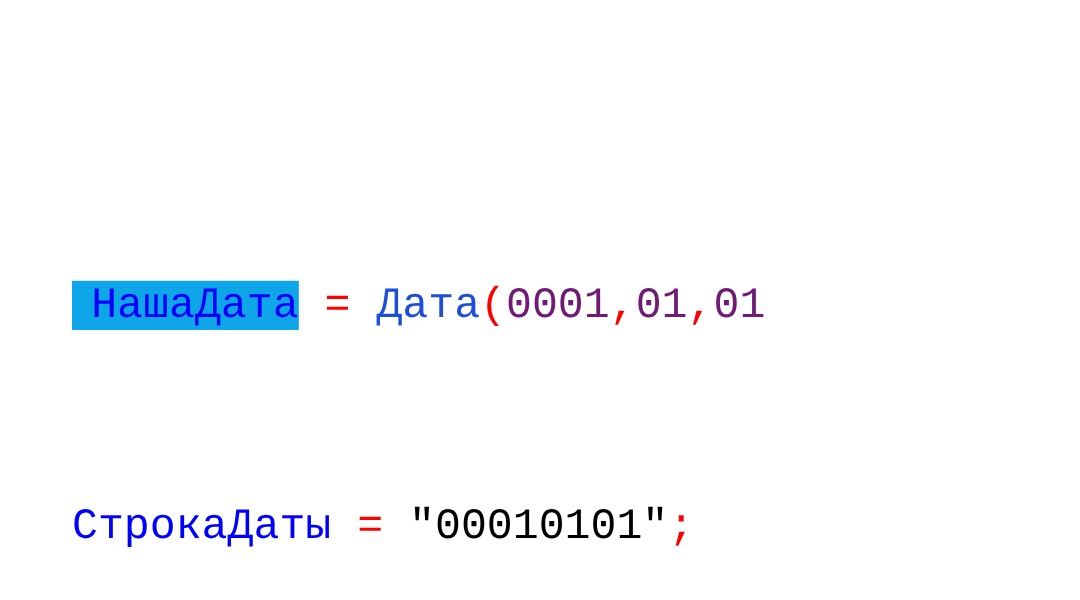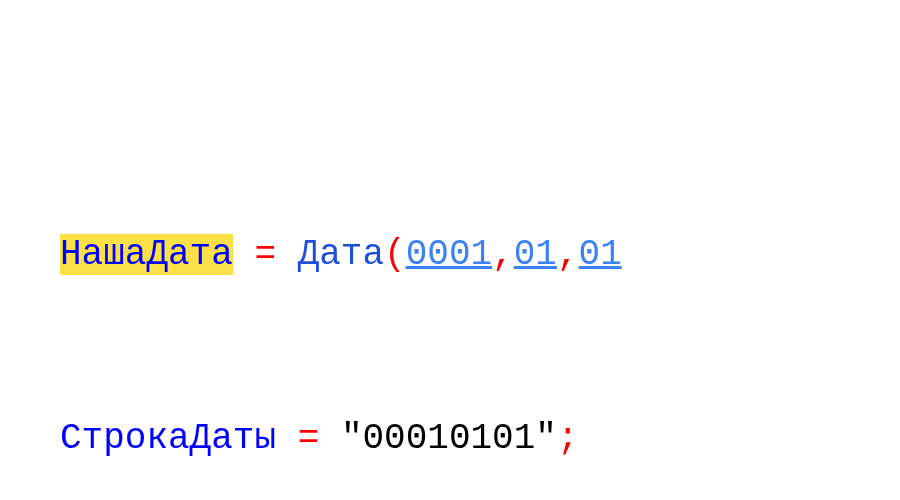--- a/index.html
+++ b/index.html
@@ -19,34 +19,34 @@
       line-height: 1.2;
     }
     .line {
       margin-bottom: 55px;
       position: relative;
     }
     .tok-var {
       color: #0000ff;
     }
     .tok-var.hl {
-      background-color: #fde047;
+      background-color: #0ea5e9;
+      padding-left: 16px;
     }
     .tok-op {
       color: #ff0000;
     }
     .tok-func {
       color: #1d4ed8;
     }
     .tok-paren {
       color: #ff0000;
     }
     .tok-num {
-      color: #3b82f6;
-      text-decoration: underline;
+      color: #701a75;
     }
     .tok-comma {
       color: #ff0000;
     }
     .tok-str {
       color: #000000;
     }
     .tok-semi {
       color: #ff0000;
     }

